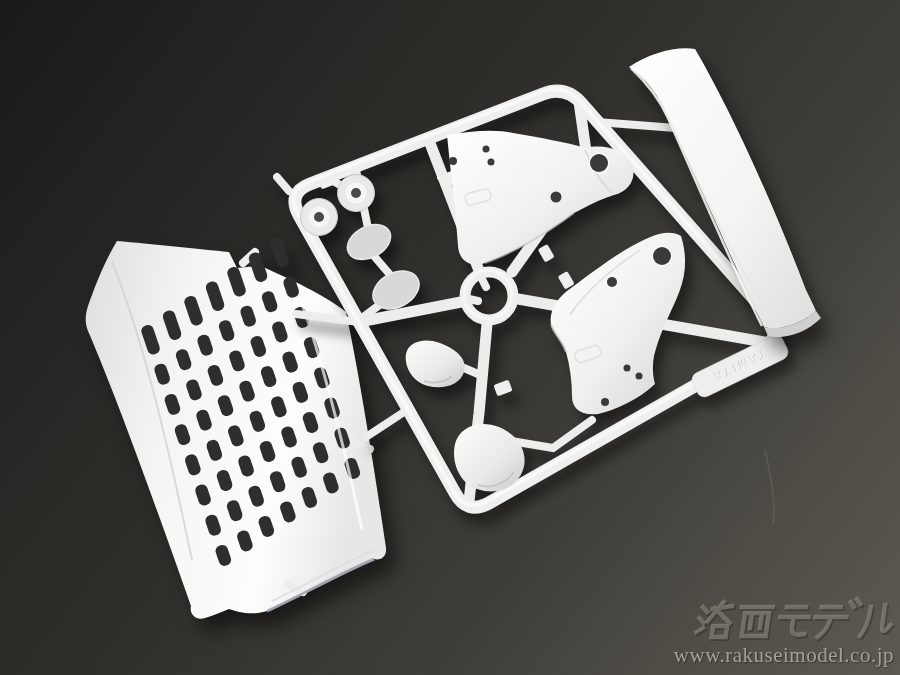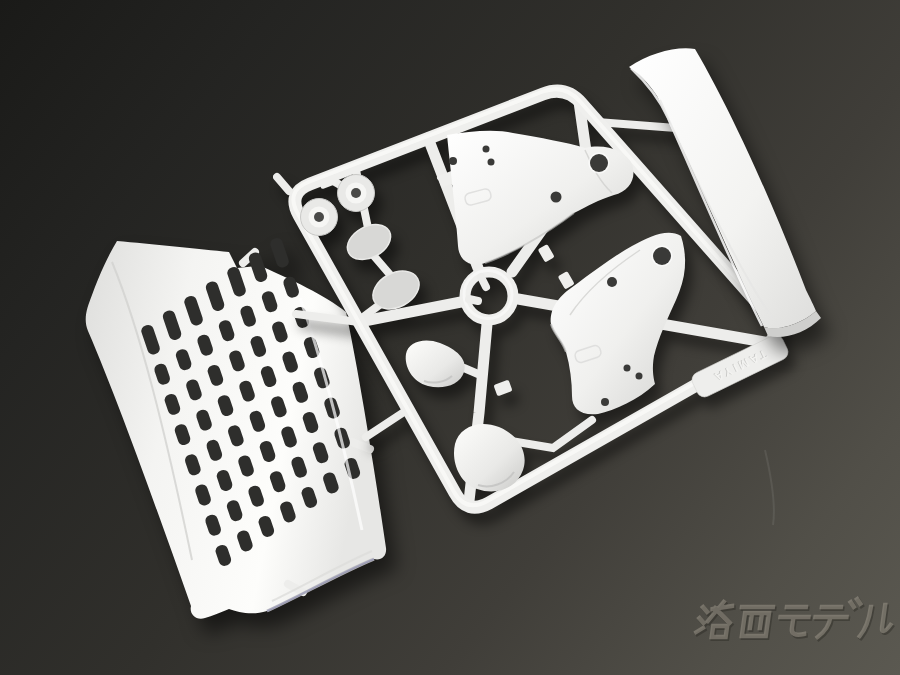--- a/index.html
+++ b/index.html
@@ -260,13 +260,14 @@
         <path d="M4,8 L9,13 M2,19 L7,24 M1,33 L7,29 M14,10 L33,7 M24,3 L11,22 M16,9 L33,24 M17,27 H31 V38 H17 Z"></path>
         <path transform="translate(40,0)" d="M3,8 H34 M7,14 H31 V37 H7 Z M14,14 V29 M24,14 V29"></path>
         <path transform="translate(80,0)" d="M8,8 H27 M3,18 H31 M16,18 V29 C16,35 21,37 29,35"></path>
         <path transform="translate(116,0)" d="M7,8 H26 M2,18 H33 M17,18 C17,27 13,33 7,38 M35,3 L39,8 M41,0 L45,5"></path>
         <path transform="translate(162,0)" d="M10,8 C10,20 8,30 3,37 M24,6 V28 C24,34 28,33 32,26"></path>
       </g>
     </g>
   </svg>
 
   <span class="sr-only">洛西モデル</span>
+  <div id="watermark-url">www.rakuseimodel.co.jp</div>
 </div>
 
 </body></html>

